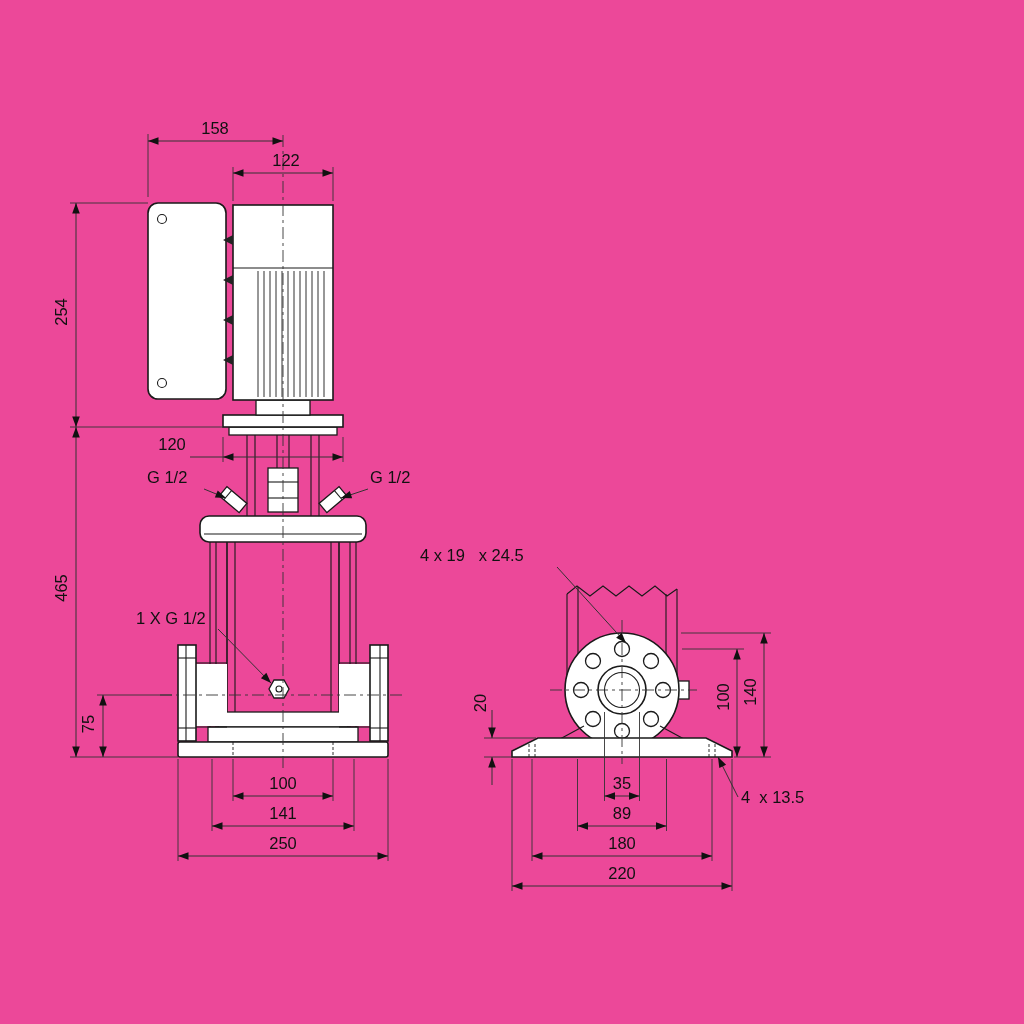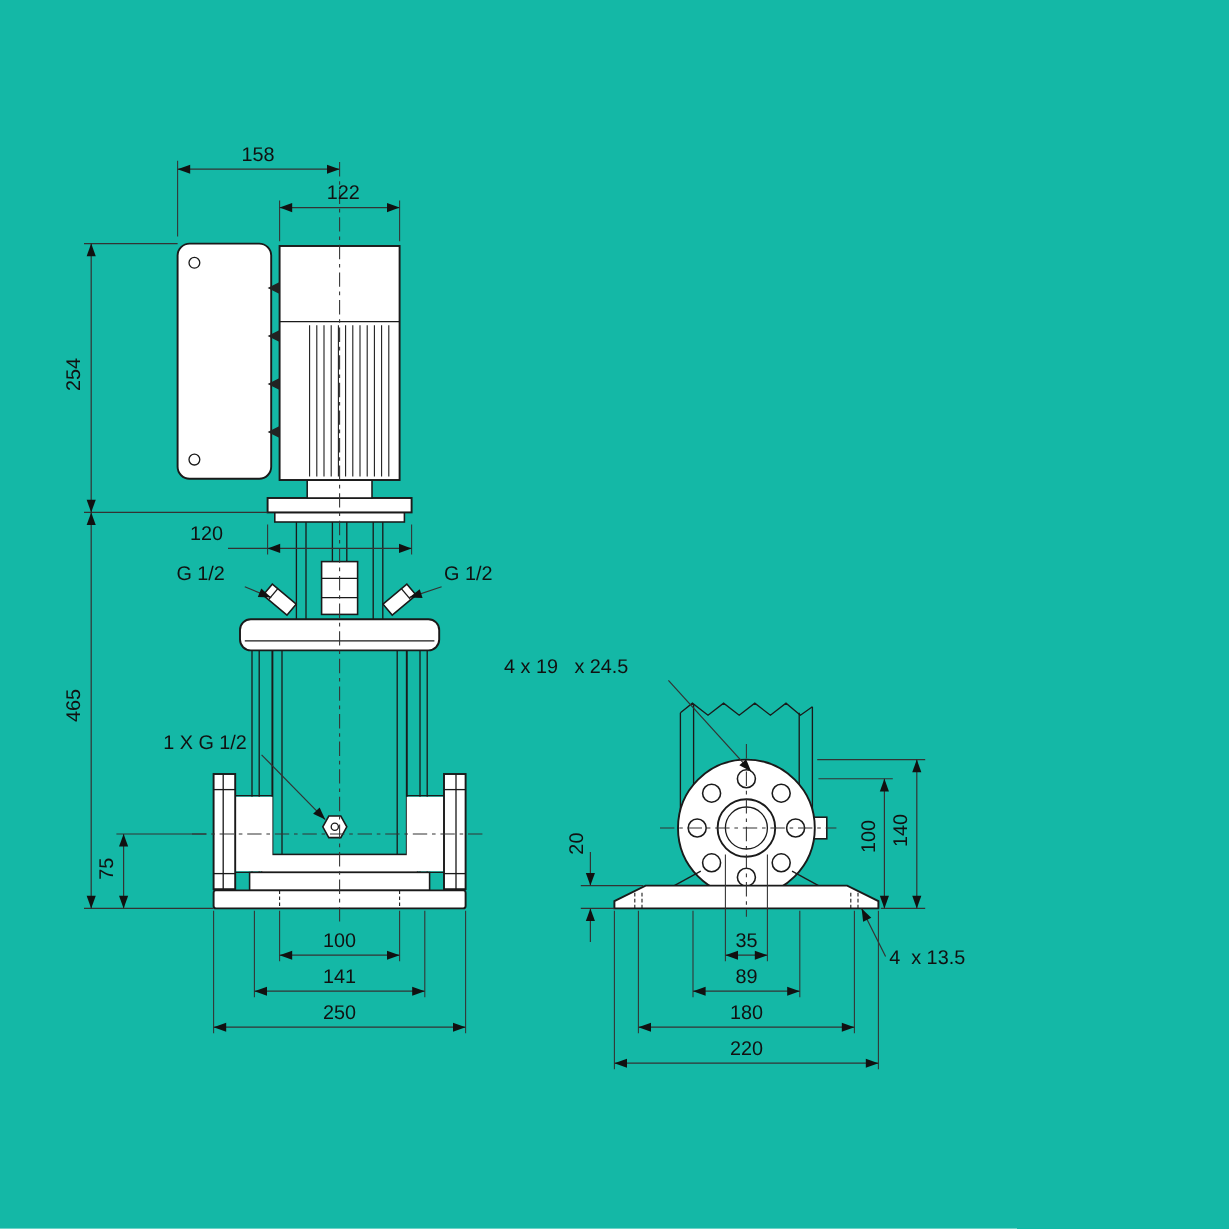--- a/index.html
+++ b/index.html
@@ -1,16 +1,16 @@
 <!DOCTYPE html>
 <html><head>
 <meta charset="utf-8">
 <style>
   html,body { margin:0; padding:0; background:#ffffff; }
-  .stage { width:1024px; height:1024px; position:relative; background:#14b8a6; }
+  .stage { width:1024px; height:1024px; position:relative; background:#ec4899; }
   svg { display:block; }
   .obj  { stroke:#1a1a1a; stroke-width:1.6; fill:none; }
   .objf { stroke:#1a1a1a; stroke-width:1.6; fill:#ffffff; }
   .obj2 { stroke:#1a1a1a; stroke-width:1.1; fill:none; }
   .objf2{ stroke:#1a1a1a; stroke-width:1.3; fill:#ffffff; }
   .fin  { stroke:#1a1a1a; stroke-width:0.9; fill:none; }
   .cl   { stroke:#333333; stroke-width:0.9; fill:none; stroke-dasharray:12 4 3 4; }
   .ext  { stroke:#333333; stroke-width:0.9; fill:none; }
   .dim  { stroke:#333333; stroke-width:1; fill:none; }
   .hole { stroke:#1a1a1a; stroke-width:0.9; fill:none; stroke-dasharray:3 2; }

